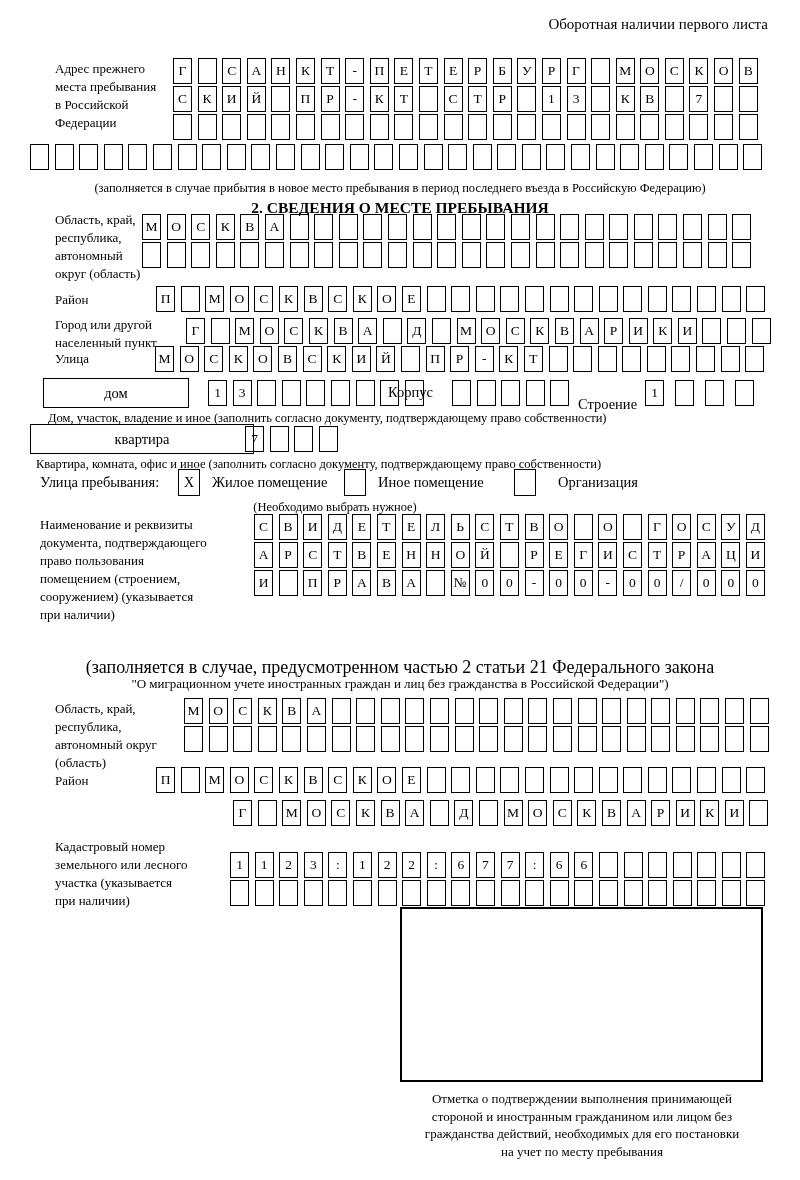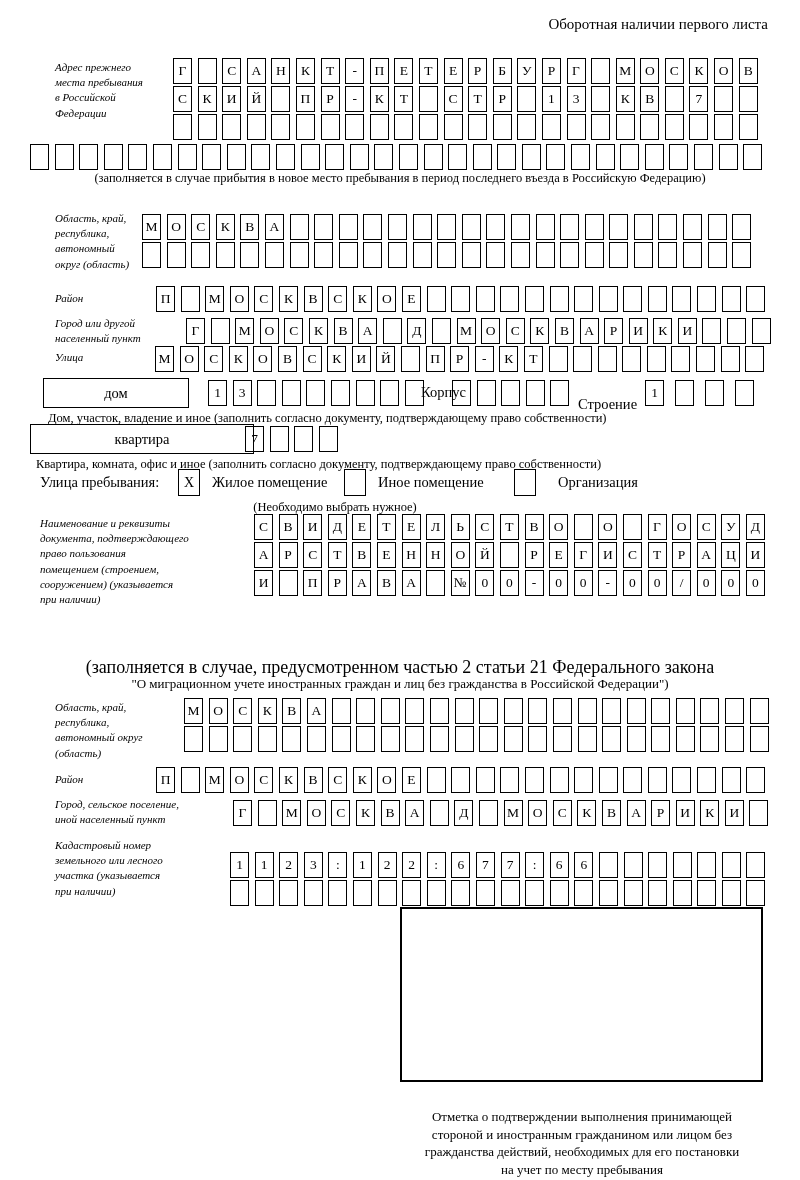--- a/index.html
+++ b/index.html
@@ -1,20 +1,20 @@
 <!DOCTYPE html>
 <html><head>
 <meta charset="utf-8">
 <style>
   * { margin:0; padding:0; box-sizing:border-box; }
   html,body { width:800px; height:1180px; background:#ffffff; color:#000;
               font-family:"Liberation Serif", serif; overflow:hidden; }
   .page { position:relative; width:800px; height:1180px; }
   .abs { position:absolute; }
-  .lbl { font-size:11px; line-height:1.38; white-space:pre-line;font-style:italic; }
+  .lbl { font-size:13px; line-height:1.38; white-space:pre-line; }
   .note { font-size:12.5px; line-height:1.3; white-space:pre-line; }
   .heading { font-size:15.5px; font-weight:bold; text-align:center; width:100%; }
   .title { font-size:15px; }
   .centered { text-align:center; width:100%; }
   .cellrow { display:flex; margin-bottom:2px; }
   .cell { flex:none; width:19px; height:26px; border:1.8px solid #000; margin-right:5.6px;
           display:inline-flex; align-items:center; justify-content:center;
           font-size:13.5px; overflow:hidden; }
   .wide-pitch .cell { margin-right:11px; }
   .wbox { border:1.8px solid #000; height:30px; display:flex; align-items:center;
@@ -142,22 +142,23 @@
         <span class="cell"></span>
         <span class="cell"></span>
         <span class="cell"></span>
         <span class="cell"></span>
         <span class="cell"></span>
         <span class="cell"></span>
         <span class="cell"></span>
         <span class="cell"></span>
       </div>
     </div>
-  <div class="abs note centered" style="top:170px;">(заполняется в случае прибытия в новое место пребывания в период последнего въезда в Российскую Федерацию)</div>
-
+  <div class="abs note centered" style="top:180px;">(заполняется в случае прибытия в новое место пребывания в период последнего въезда в Российскую Федерацию)</div>
+
+  <div class="abs heading" style="top:199px;">2. СВЕДЕНИЯ О МЕСТЕ ПРЕБЫВАНИЯ</div>
 
   <div class="abs lbl" style="left:55px; top:211px; width:115px;">Область, край,
 республика,
 автономный
 округ (область)</div>
   <div class="abs" style="left:142px; top:214px;">
       <div class="cellrow">
         <span class="cell">М</span>
         <span class="cell">О</span>
         <span class="cell">С</span>
@@ -315,21 +316,21 @@
         <span class="cell">3</span>
         <span class="cell"></span>
         <span class="cell"></span>
         <span class="cell"></span>
         <span class="cell"></span>
         <span class="cell"></span>
         <span class="cell"></span>
         <span class="cell"></span>
       </div>
     </div>
-  <div class="abs inline-lbl" style="left:421px; top:384px;text-align:right;">Корпус</div>
+  <div class="abs inline-lbl" style="left:388px; top:384px;text-align:right;">Корпус</div>
   <div class="abs" style="left:452px; top:380px;">
       <div class="cellrow">
         <span class="cell"></span>
         <span class="cell"></span>
         <span class="cell"></span>
         <span class="cell"></span>
         <span class="cell"></span>
       </div>
     </div>
   <div class="abs inline-lbl" style="left:578px; top:384px;margin-top:12px;">Строение</div>
@@ -535,22 +536,20 @@
         <span class="cell"></span>
         <span class="cell"></span>
         <span class="cell"></span>
         <span class="cell"></span>
         <span class="cell"></span>
         <span class="cell"></span>
         <span class="cell"></span>
       </div>
     </div>
 
-  <div class="abs lbl" style="left:55px; top:797px; width:180px;">Город, сельское поселение,
-иной населенный пункт</div>
   <div class="abs" style="left:233px; top:800px;">
       <div class="cellrow">
         <span class="cell">Г</span>
         <span class="cell"></span>
         <span class="cell">М</span>
         <span class="cell">О</span>
         <span class="cell">С</span>
         <span class="cell">К</span>
         <span class="cell">В</span>
         <span class="cell">А</span>
@@ -620,18 +619,18 @@
         <span class="cell"></span>
         <span class="cell"></span>
         <span class="cell"></span>
         <span class="cell"></span>
         <span class="cell"></span>
         <span class="cell"></span>
       </div>
     </div>
 
   <div class="abs bigbox" style="left:400px; top:907px; width:363px; height:175px;"></div>
-  <div class="abs note" style="left:385px; top:1090px; width:394px; text-align:center; font-size:13px; line-height:1.35;margin-top:18px;">Отметка о подтверждении выполнения принимающей
+  <div class="abs note" style="left:385px; top:1090px; width:394px; text-align:center; font-size:13px; line-height:1.35;">Отметка о подтверждении выполнения принимающей
 стороной и иностранным гражданином или лицом без
 гражданства действий, необходимых для его постановки
 на учет по месту пребывания</div>
 
 </div>
 
 </body></html>

